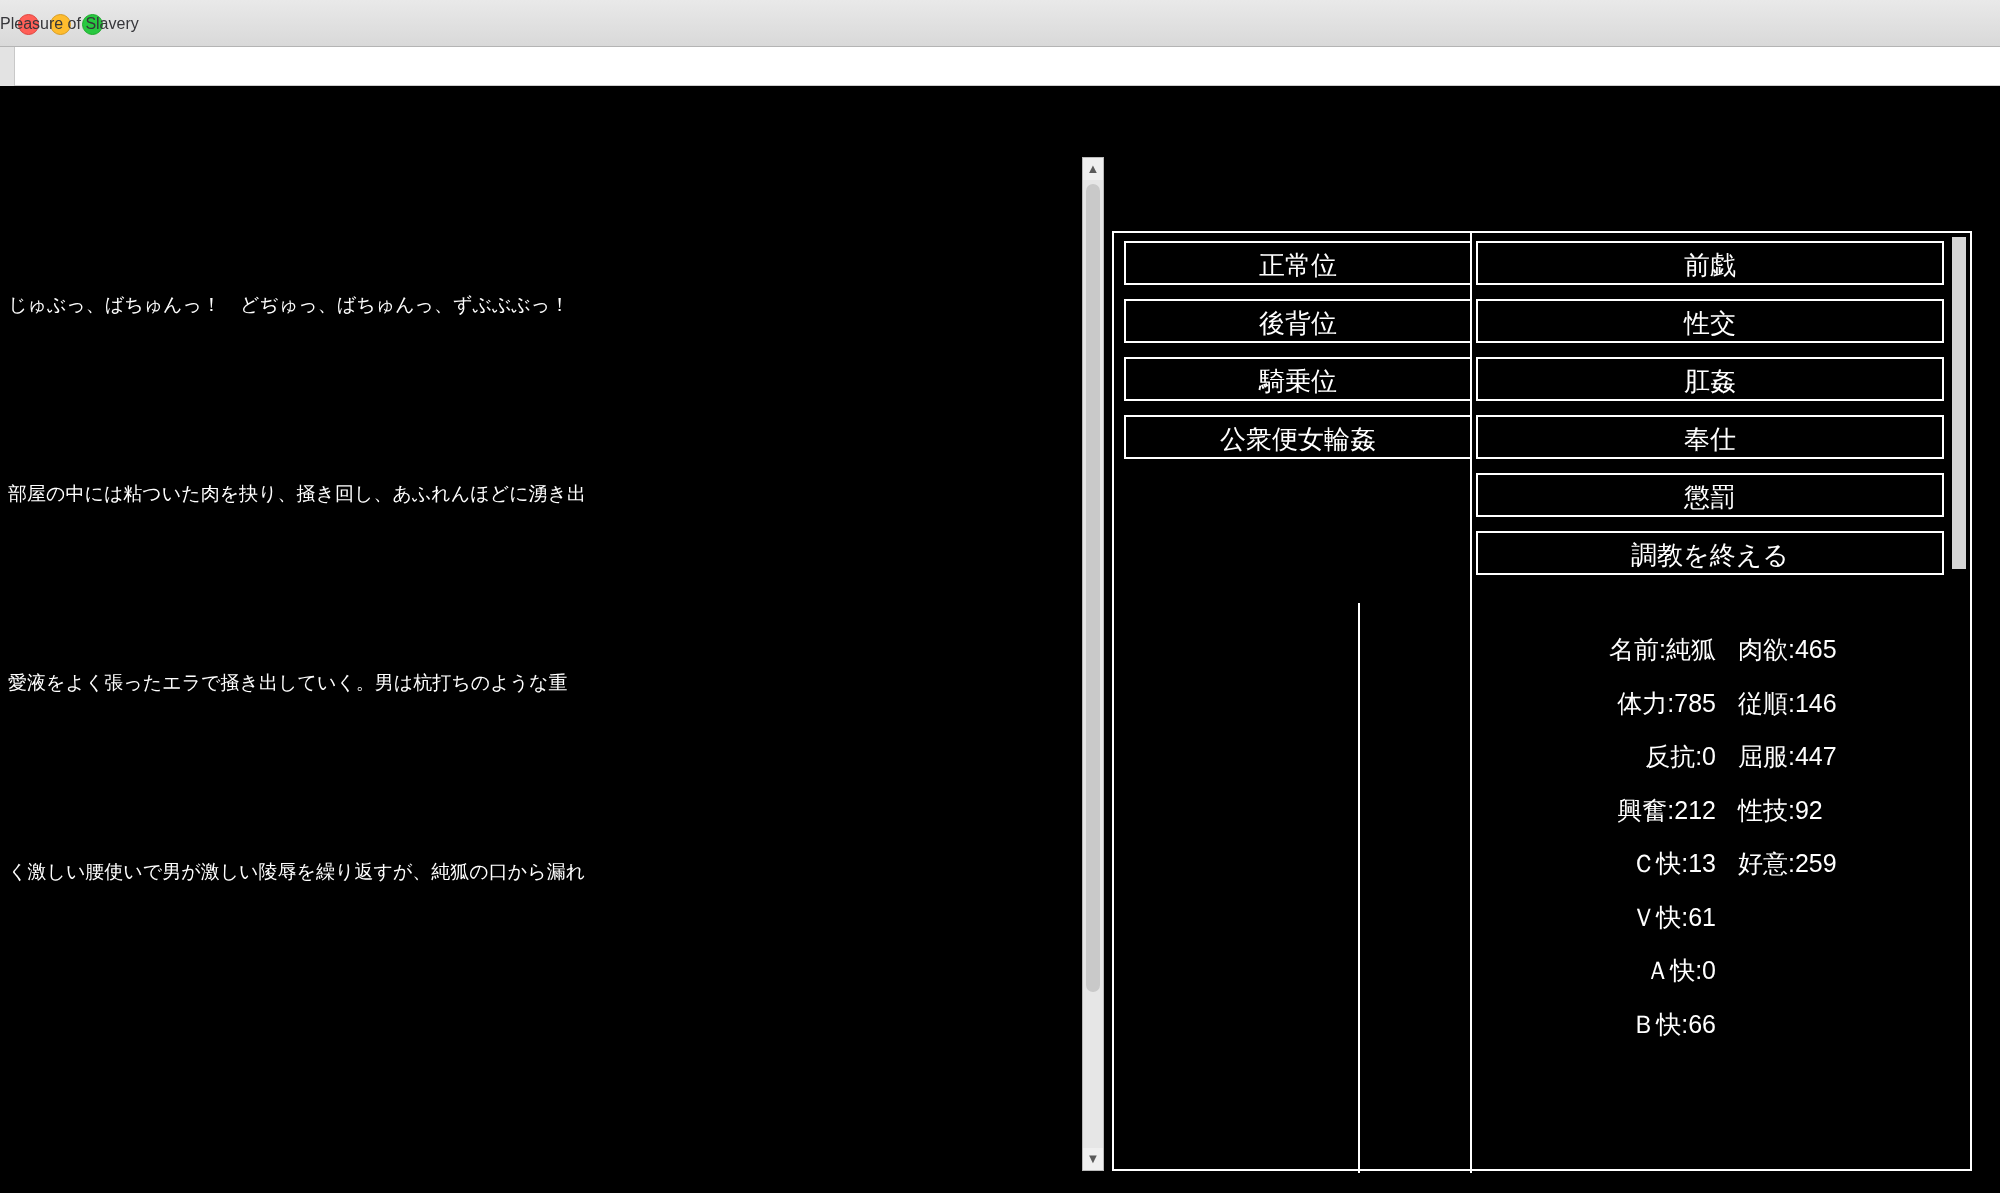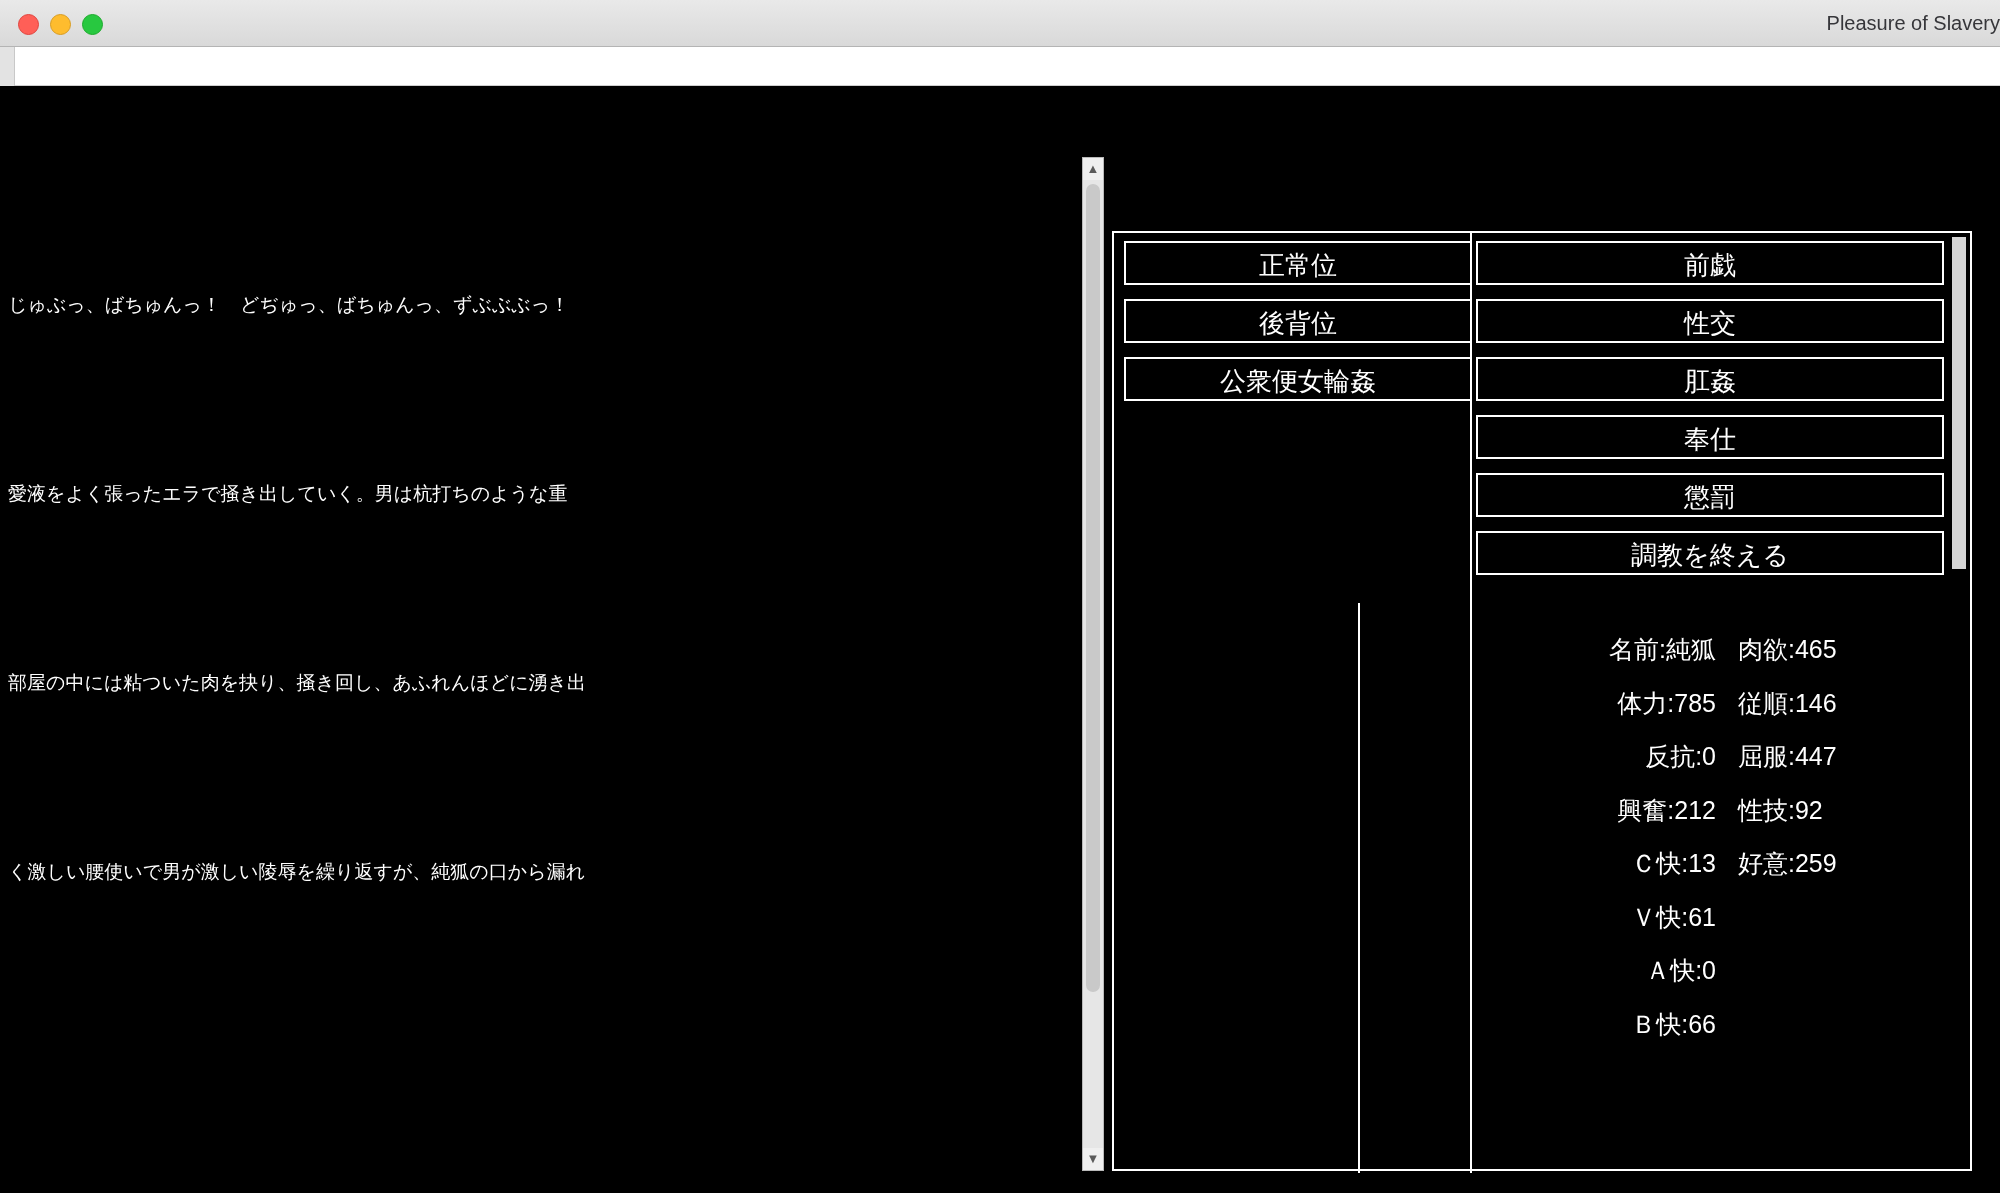--- a/index.html
+++ b/index.html
@@ -45,22 +45,22 @@
   .dot.red    { background: #ff5f57; border: 1px solid #e0443e; }
   .dot.yellow { background: #febc2e; border: 1px solid #d89c22; }
   .dot.green  { background: #28c840; border: 1px solid #1dab2c; }
 
   .window-title {
     position: absolute;
     top: 0; left: 0;
     width: 2000px;
     height: 47px;
     line-height: 47px;
-    text-align: right;
-    font-size: 20px;
+    text-align: left;
+    font-size: 16px;
     color: #36363a;
     font-family: "Liberation Sans", sans-serif;
   }
 
   
   .subbar {
     position: absolute;
     top: 47px; left: 0;
     width: 2000px;
     height: 39px;
@@ -256,22 +256,22 @@
   </div>
 
   <div class="subbar">
     <div class="left-tab"></div>
   </div>
 
   <div class="game">
 
     <div class="story">
       <p>じゅぶっ、ばちゅんっ！　どぢゅっ、ばちゅんっ、ずぶぶぶっ！</p>
+      <p>部屋の中には粘ついた肉を抉り、掻き回し、あふれんほどに湧き出</p>
       <p>愛液をよく張ったエラで掻き出していく。男は杭打ちのような重</p>
-      <p>部屋の中には粘ついた肉を抉り、掻き回し、あふれんほどに湧き出</p>
       <p>く激しい腰使いで男が激しい陵辱を繰り返すが、純狐の口から漏れ</p>
       
       
       
       
       
       
       
       
       
@@ -292,20 +292,21 @@
       </div>
 
       <div class="divider-v d1"></div>
       <div class="divider-v d2"></div>
 
       <div class="columns">
 
         <div class="col-left">
           <button class="cmd-btn">正常位</button>
           <button class="cmd-btn">後背位</button>
+          <button class="cmd-btn">騎乗位</button>
           <button class="cmd-btn">公衆便女輪姦</button>
         </div>
 
         <div class="col-right">
           <button class="cmd-btn">前戯</button>
           <button class="cmd-btn">性交</button>
           <button class="cmd-btn">肛姦</button>
           <button class="cmd-btn">奉仕</button>
           <button class="cmd-btn">懲罰</button>
           <button class="cmd-btn">調教を終える</button>

